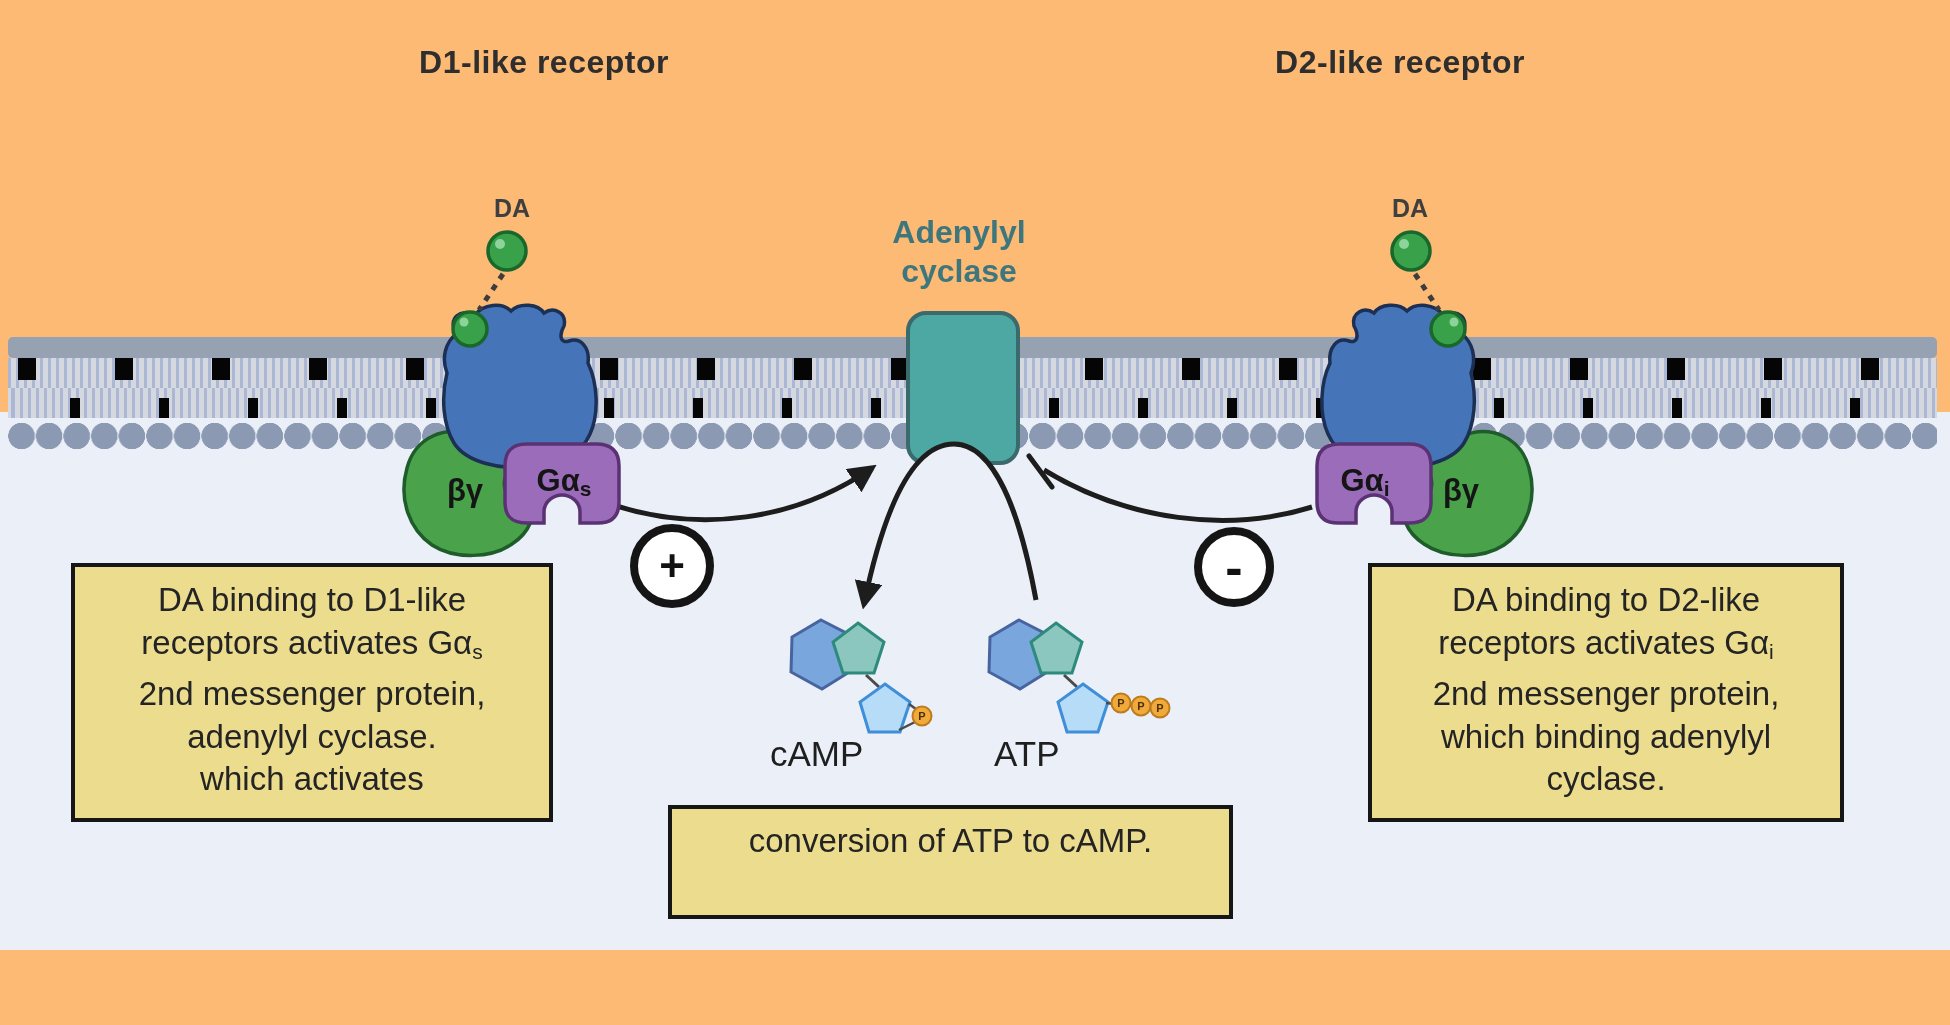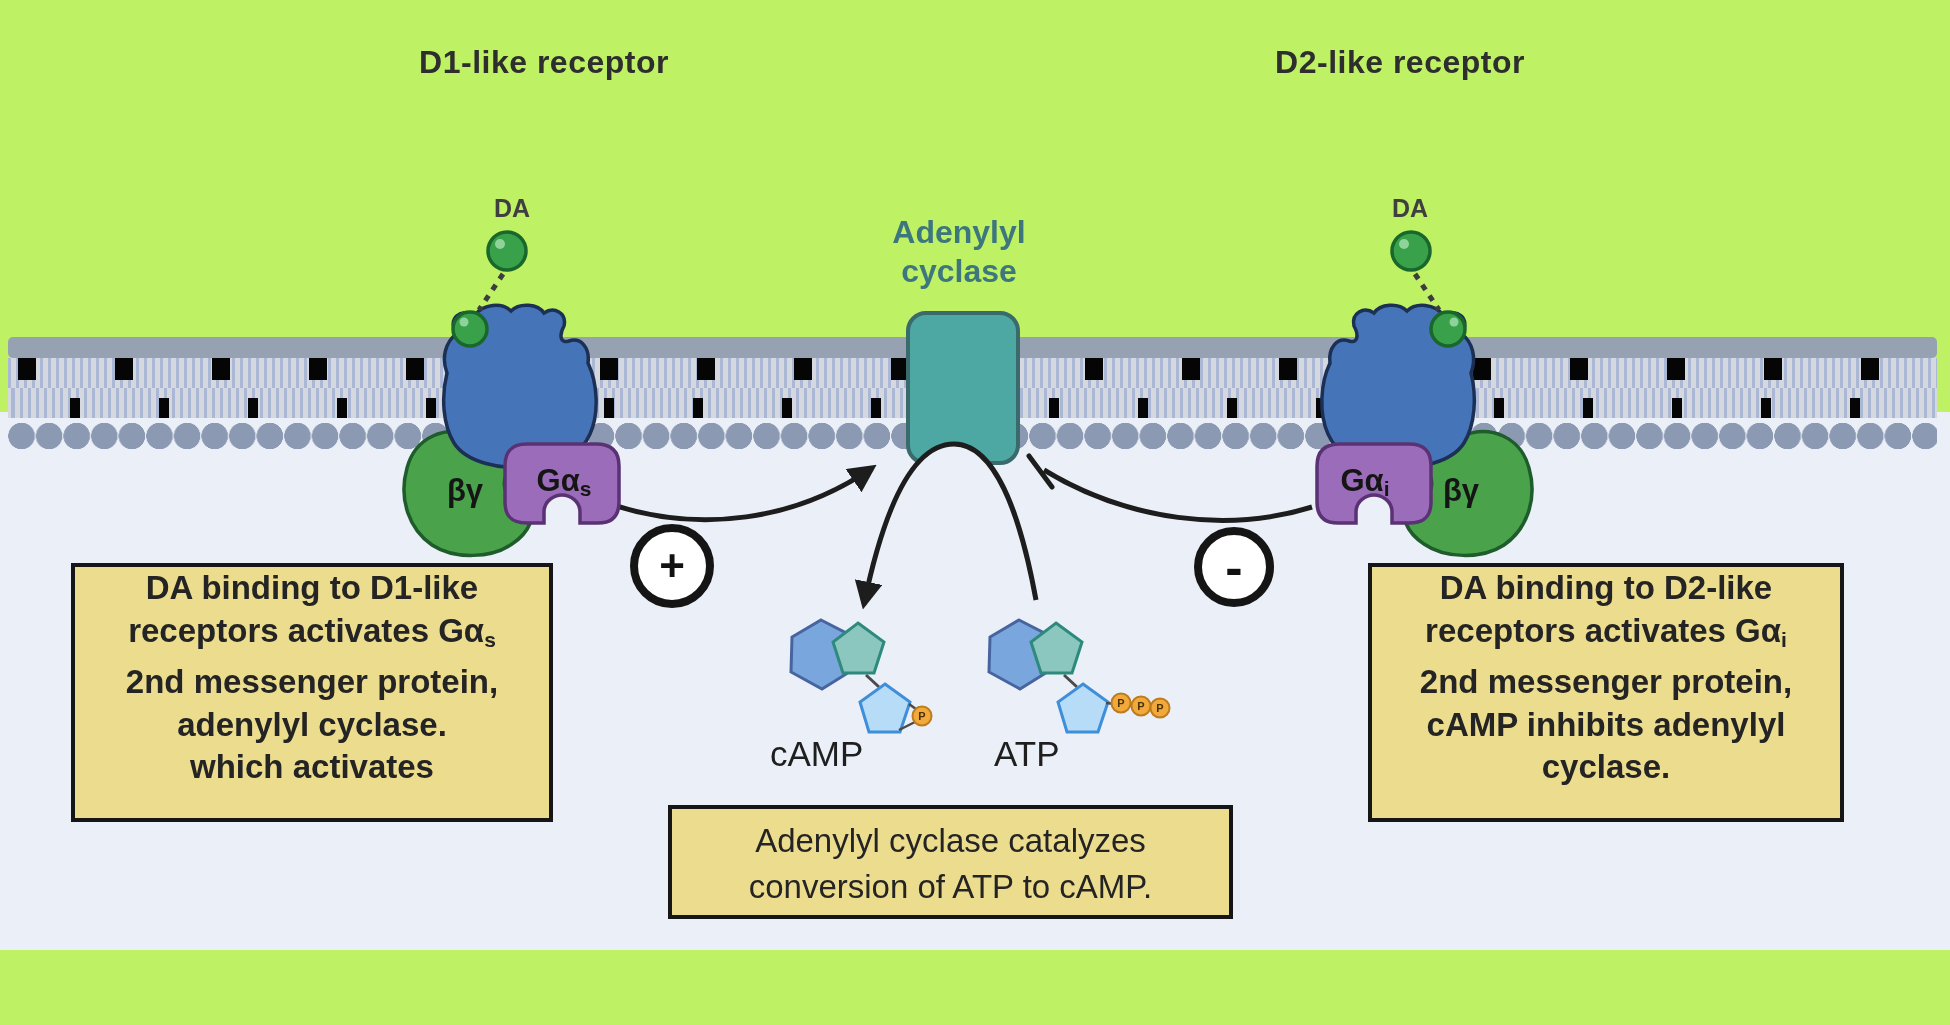--- a/index.html
+++ b/index.html
@@ -1,33 +1,33 @@
 <!DOCTYPE html>
 <html><head>
 <meta charset="utf-8">
 <style>
   html,body{margin:0;padding:0;background:#000;}
-  #stage{position:relative;width:1950px;height:1025px;background:#bef264;overflow:hidden;
+  #stage{position:relative;width:1950px;height:1025px;background:#fdba74;overflow:hidden;
          font-family:"Liberation Sans","DejaVu Sans",sans-serif;}
   .abs{position:absolute;}
   
   .title{width:320px;text-align:center;font-size:32px;font-weight:bold;color:#2e2e2e;letter-spacing:.5px;}
   .da-label{width:60px;text-align:center;font-size:25px;font-weight:bold;color:#3f3f3f;}
   .ac-label{width:170px;text-align:center;font-size:32px;font-weight:bold;color:#3d767d;line-height:39px;}
   .gp-label{width:80px;text-align:center;font-size:31px;font-weight:600;color:#151515;}
   .sub{font-size:21px;vertical-align:-5px;}
   .sign-circle{background:#fff;border:8px solid #151515;border-radius:50%;
                display:flex;align-items:center;justify-content:center;
                font-size:44px;font-weight:bold;color:#111;}
   .mol-label{text-align:left;font-size:35px;color:#1f1f1f;}
   .p-label{width:16px;height:14px;display:flex;align-items:center;justify-content:center;
            font-size:11px;font-weight:bold;color:#4a3206;}
   .note-box{background:#ecdc8e;border:4px solid #161616;box-sizing:border-box;
             text-align:center;color:#242424;font-size:33px;line-height:42.5px;font-weight:500;}
-  .note-box .pad{font-weight:bold;}
+  .note-box .pad{padding-top:12px;}
   
   #cytoplasm{top:412px;left:0;width:1950px;height:538px;background:#eaeff8;}
   #mem-topbar{top:337px;left:8px;width:1929px;height:21px;background:#96a1b2;border-radius:5px;}
   .tails{left:8px;width:1929px;height:30px;
          background-color:#c9cdd2;
          background-image:
            repeating-linear-gradient(90deg, rgba(0,0,0,0) 0 79px, #050505 79px 97px),
            repeating-linear-gradient(90deg, #aab8d5 0 3px, #d5d9df 3px 8px);
          background-repeat:repeat-x,repeat;}
   #tails-top{top:358px;background-size:97px 22px,auto;background-position:28px top,0 0;}
@@ -173,25 +173,24 @@
       <div>adenylyl cyclase.</div>
       <div>which activates</div>
     </div>
   </div>
 
   <div class="abs note-box" style="left:1368px;top:563px;width:476px;height:259px;">
     <div class="pad">
       <div>DA binding to D2-like</div>
       <div><span>receptors activates Gα</span><span class="sub">i</span></div>
       <div>2nd messenger protein,</div>
-      <div>cAMP inhibits adenylyl</div>
+      <div>which binding adenylyl</div>
       <div>cyclase.</div>
     </div>
   </div>
 
   <div class="abs note-box" style="left:668px;top:805px;width:565px;height:114px;line-height:46px;">
     <div style="padding-top:9px;">
-      <div>Adenylyl cyclase catalyzes</div>
       <div>conversion of ATP to cAMP.</div>
     </div>
   </div>
 
 </div>
 
 </body></html>

